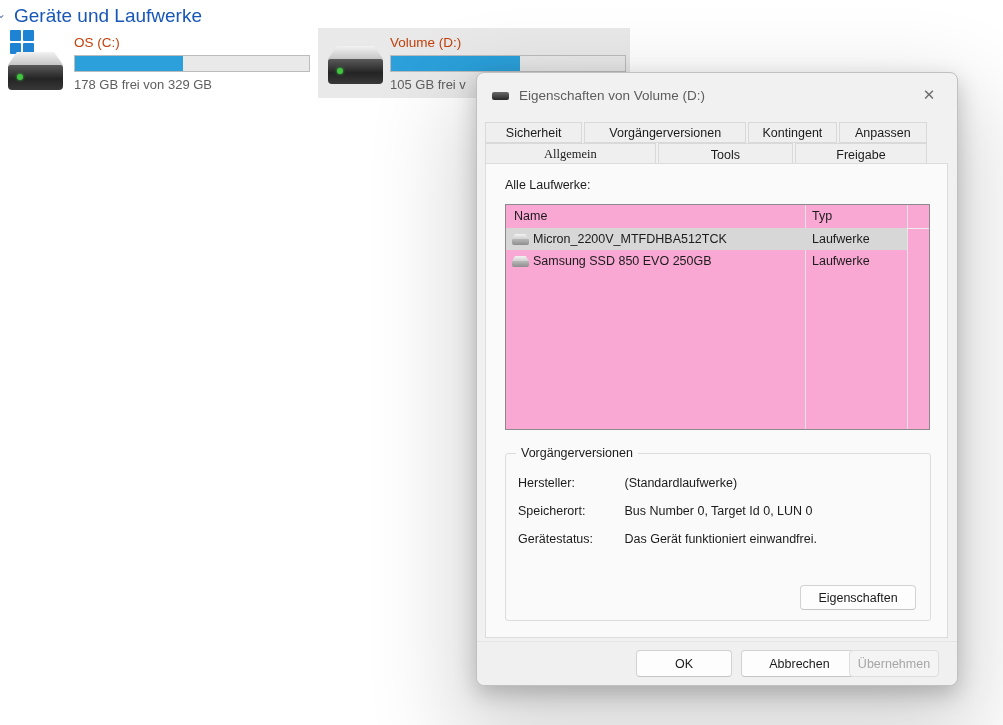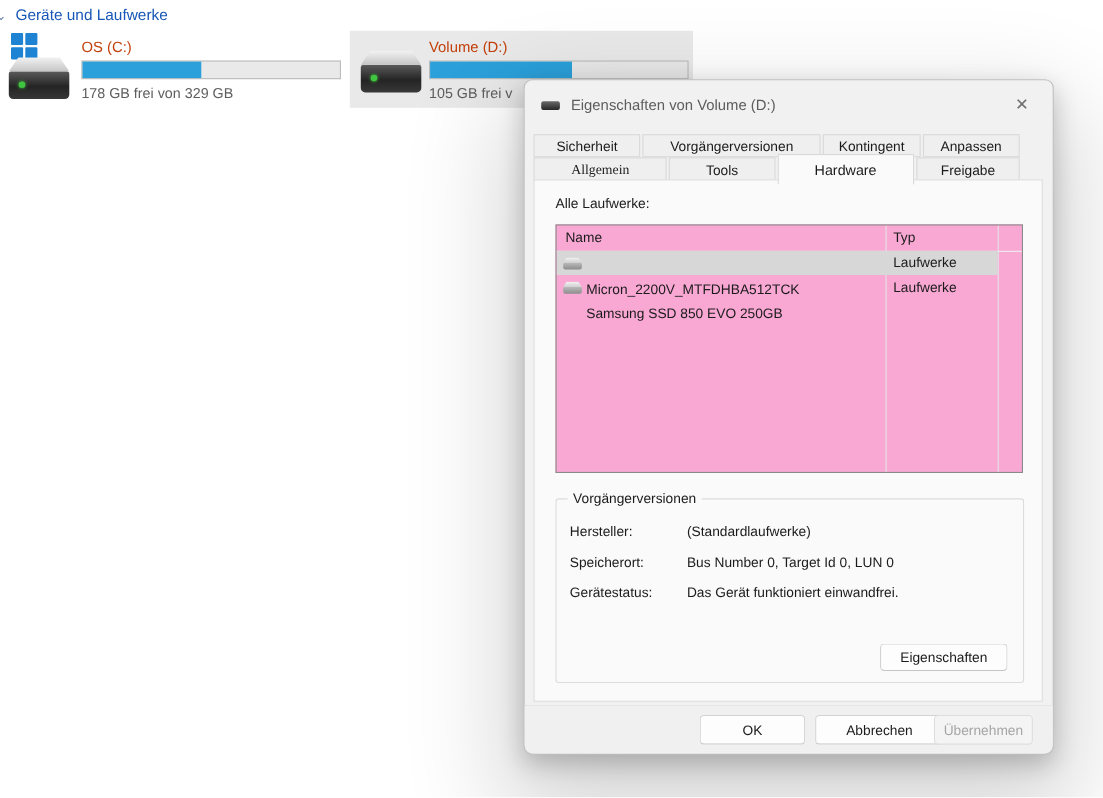--- a/index.html
+++ b/index.html
@@ -1,20 +1,20 @@
 <!DOCTYPE html>
 <html><head>
 <meta charset="utf-8">
 <style>
   html,body{margin:0;padding:0;background:#fff;}
   #stage{position:relative;width:1003px;height:725px;background:#ffffff;overflow:hidden;
          font-family:"Liberation Sans","DejaVu Sans",sans-serif;color:#1b1b1b;}
 
   
-  .group-header{position:absolute;top:5px;left:14px;font-size:14px;color:#1857b7;cursor:pointer;}
+  .group-header{position:absolute;top:5px;left:14px;font-size:19px;color:#1857b7;cursor:pointer;}
   .group-chevron{position:absolute;top:7px;left:-4px;font-size:12px;color:#6a82ab;}
 
   .tile{position:absolute;top:28px;height:70px;width:312px;}
   .tile.selected{background:#e9e9e9;}
   .dlabel{position:absolute;top:7px;left:72px;font-size:13.5px;color:#c2410c;white-space:nowrap;}
   .bar{position:absolute;top:27px;left:72px;width:236px;height:17px;background:#e9e9e9;
        border:1px solid #bcbcbc;box-sizing:border-box;}
   .fill{position:absolute;top:0;bottom:0;left:0;background:#2ba0da;}
   .cap{position:absolute;top:49px;left:72px;font-size:13px;color:#5e5e5e;white-space:nowrap;}
 
@@ -58,21 +58,21 @@
 
   .listbox{position:absolute;left:19px;top:40px;width:425px;height:226px;background:#f9a8d4;
            border:1px solid #8a8a8a;box-sizing:border-box;overflow:hidden;}
   .col-line{position:absolute;top:0;bottom:0;width:1px;background:#e4e4e4;}
   .lv-header{position:absolute;top:0;left:0;right:0;height:23px;border-bottom:1px solid #ededed;
              font-size:12.5px;color:#1b1b1b;}
   .lv-header .h-name{position:absolute;left:8px;top:4px;}
   .lv-header .h-typ{position:absolute;left:306px;top:4px;text-align:right;}
   .lv-row{position:absolute;left:0;height:22px;width:401px;font-size:12.5px;cursor:default;}
   .lv-row.sel{background:#d7d7d7;}
-  .lv-row .cell-name{position:absolute;left:27px;top:4px;white-space:nowrap;margin-top:24px;}
+  .lv-row .cell-name{position:absolute;left:27px;top:4px;white-space:nowrap;}
   .lv-row .cell-typ{position:absolute;left:306px;top:4px;}
   .mini-drive{position:absolute;left:6px;top:6px;width:17px;height:11px;}
   .mini-top{position:absolute;top:0;left:0;width:17px;height:5px;background:linear-gradient(#f3f3f3,#cfcfcf);
             clip-path:polygon(18% 0,80% 0,100% 100%,0 100%);}
   .mini-front{position:absolute;top:5px;left:0;width:17px;height:6px;border-radius:1px 1px 2px 2px;
             background:linear-gradient(#b9b9b9,#8d8d8d);}
 
   .groupbox{position:absolute;left:19px;top:289px;width:426px;height:168px;
             border:1px solid #dcdcdc;border-radius:3px;box-sizing:border-box;}
   .legend{position:absolute;left:10px;top:-8px;background:#fafafa;padding:0 5px;font-size:12.5px;}
@@ -144,21 +144,20 @@
     <div class="tabs">
       <div class="tabrow tabrow1">
         <div class="tab" style="flex:97 0 0;">Sicherheit</div>
         <div class="tab" style="flex:163 0 0;">Vorgängerversionen</div>
         <div class="tab" style="flex:88 0 0;">Kontingent</div>
         <div class="tab" style="flex:88 0 0;">Anpassen</div>
       </div>
       <div class="tabrow tabrow2">
         <div class="tab" style="flex:122 0 0;font-family:Liberation Serif, serif;">Allgemein</div>
         <div class="tab" style="flex:96 0 0;">Tools</div>
-        <div class="tab active" style="flex:125 0 0;">Hardware</div>
         <div class="tab" style="flex:94 0 0;">Freigabe</div>
       </div>
     </div>
 
     <div class="pane">
       <div class="pane-label">Alle Laufwerke:</div>
 
       <div class="listbox">
         <div class="col-line" style="left:299px;"></div>
         <div class="col-line" style="left:401px;"></div>

